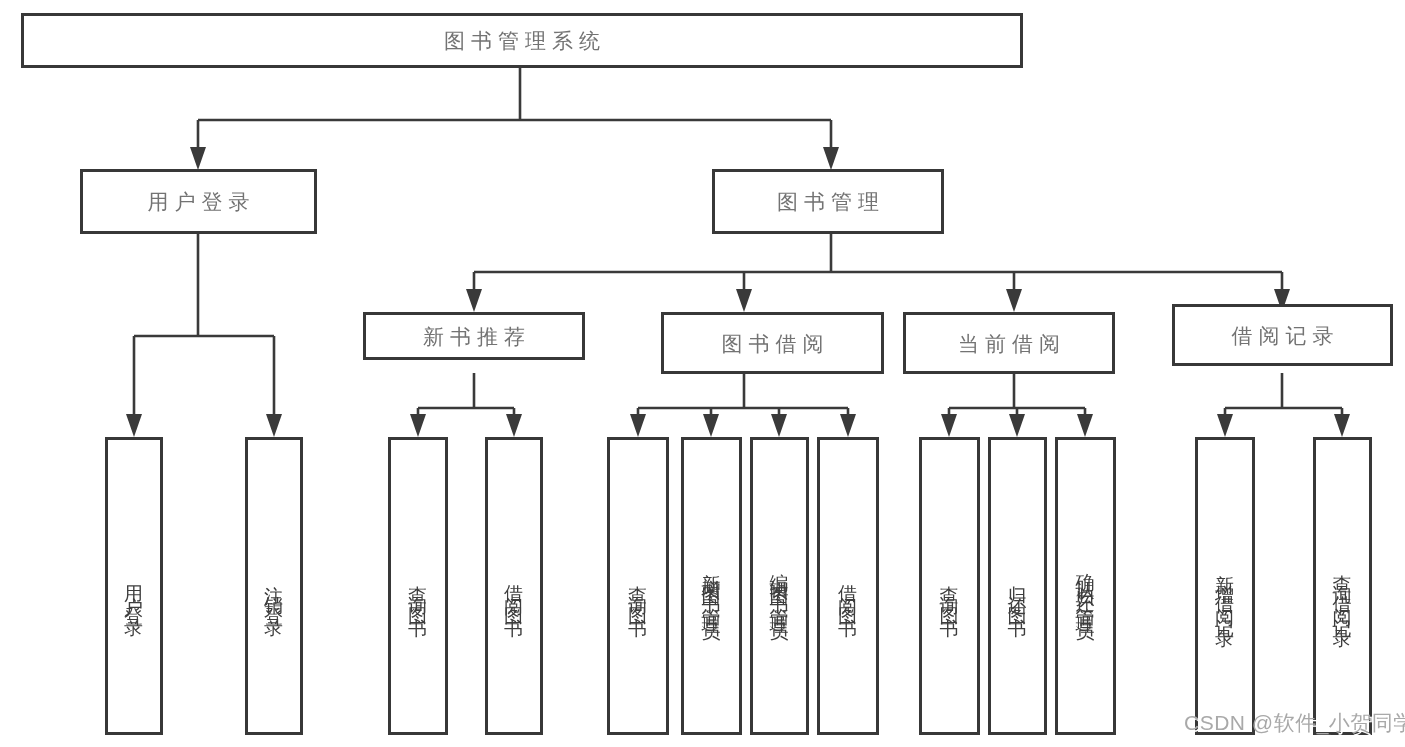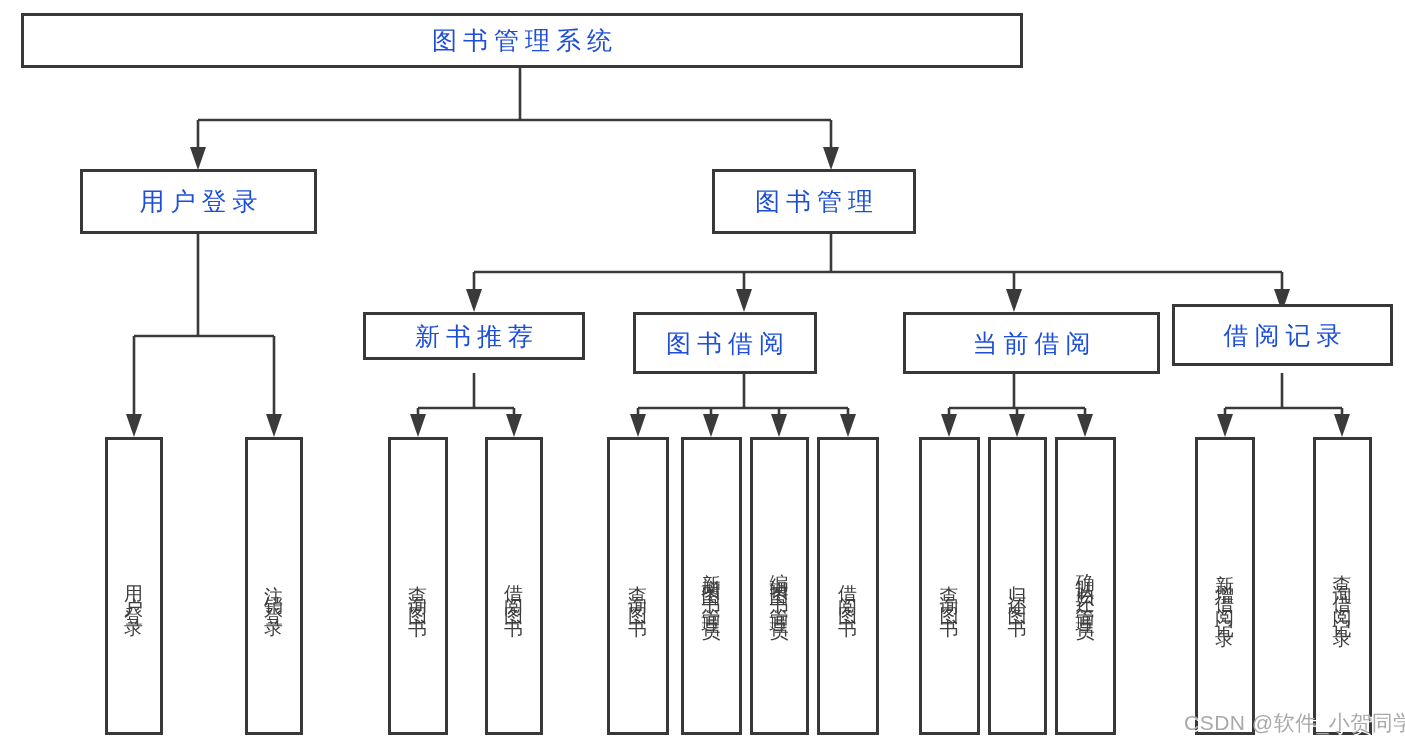--- a/index.html
+++ b/index.html
@@ -10,21 +10,21 @@
   }
   .connectors { position:absolute; left:0; top:0; z-index:1; }
   .connectors path { stroke:#3a3a3a; stroke-width:2.6; fill:none; }
   .connectors polygon { fill:#3a3a3a; stroke:none; }
   .box {
     position:absolute; box-sizing:border-box; z-index:2;
     border:3px solid #383838; background:#ffffff;
     display:flex; align-items:center; justify-content:center;
   }
   .h-label {
-    color:#1d4ed8; font-size:25px; letter-spacing:6px; padding-left:6px;
+    color:#737373; font-size:21px; letter-spacing:6px; padding-left:6px;
     white-space:nowrap; line-height:1;
   }
   .v-label {
     color:#3d3d3d; font-size:19px; letter-spacing:11px; padding-top:11px;
     writing-mode:vertical-rl; text-orientation:mixed; line-height:1;
     white-space:nowrap;
   }
   .watermark {
     position:absolute; left:1184px; top:709px; z-index:5;
     font-size:21px; color:#a9a9a9; letter-spacing:0.5px; white-space:nowrap;
@@ -98,31 +98,31 @@
       <polygon points="1334,414 1350,414 1342,437"></polygon>
   </svg>
 
   <div class="box" style="left:21px;top:13px;width:1002px;height:55px">
     <span class="h-label">图书管理系统</span>
   </div>
 
   <div class="box" style="left:80px;top:169px;width:237px;height:65px">
     <span class="h-label">用户登录</span>
   </div>
-  <div class="box" style="left:712px;top:169px;width:204px;height:65px">
+  <div class="box" style="left:712px;top:169px;width:232px;height:65px">
     <span class="h-label">图书管理</span>
   </div>
 
   <div class="box" style="left:363px;top:312px;width:222px;height:48px">
     <span class="h-label">新书推荐</span>
   </div>
-  <div class="box" style="left:633px;top:312px;width:184px;height:62px">
+  <div class="box" style="left:661px;top:312px;width:223px;height:62px">
     <span class="h-label">图书借阅</span>
   </div>
-  <div class="box" style="left:903px;top:312px;width:257px;height:62px">
+  <div class="box" style="left:903px;top:312px;width:212px;height:62px">
     <span class="h-label">当前借阅</span>
   </div>
   <div class="box" style="left:1172px;top:304px;width:221px;height:62px">
     <span class="h-label">借阅记录</span>
   </div>
 
   <div class="box" style="left:105px;top:437px;width:58px;height:298px">
     <span class="v-label">用户登录</span>
   </div>
   <div class="box" style="left:245px;top:437px;width:58px;height:298px">

